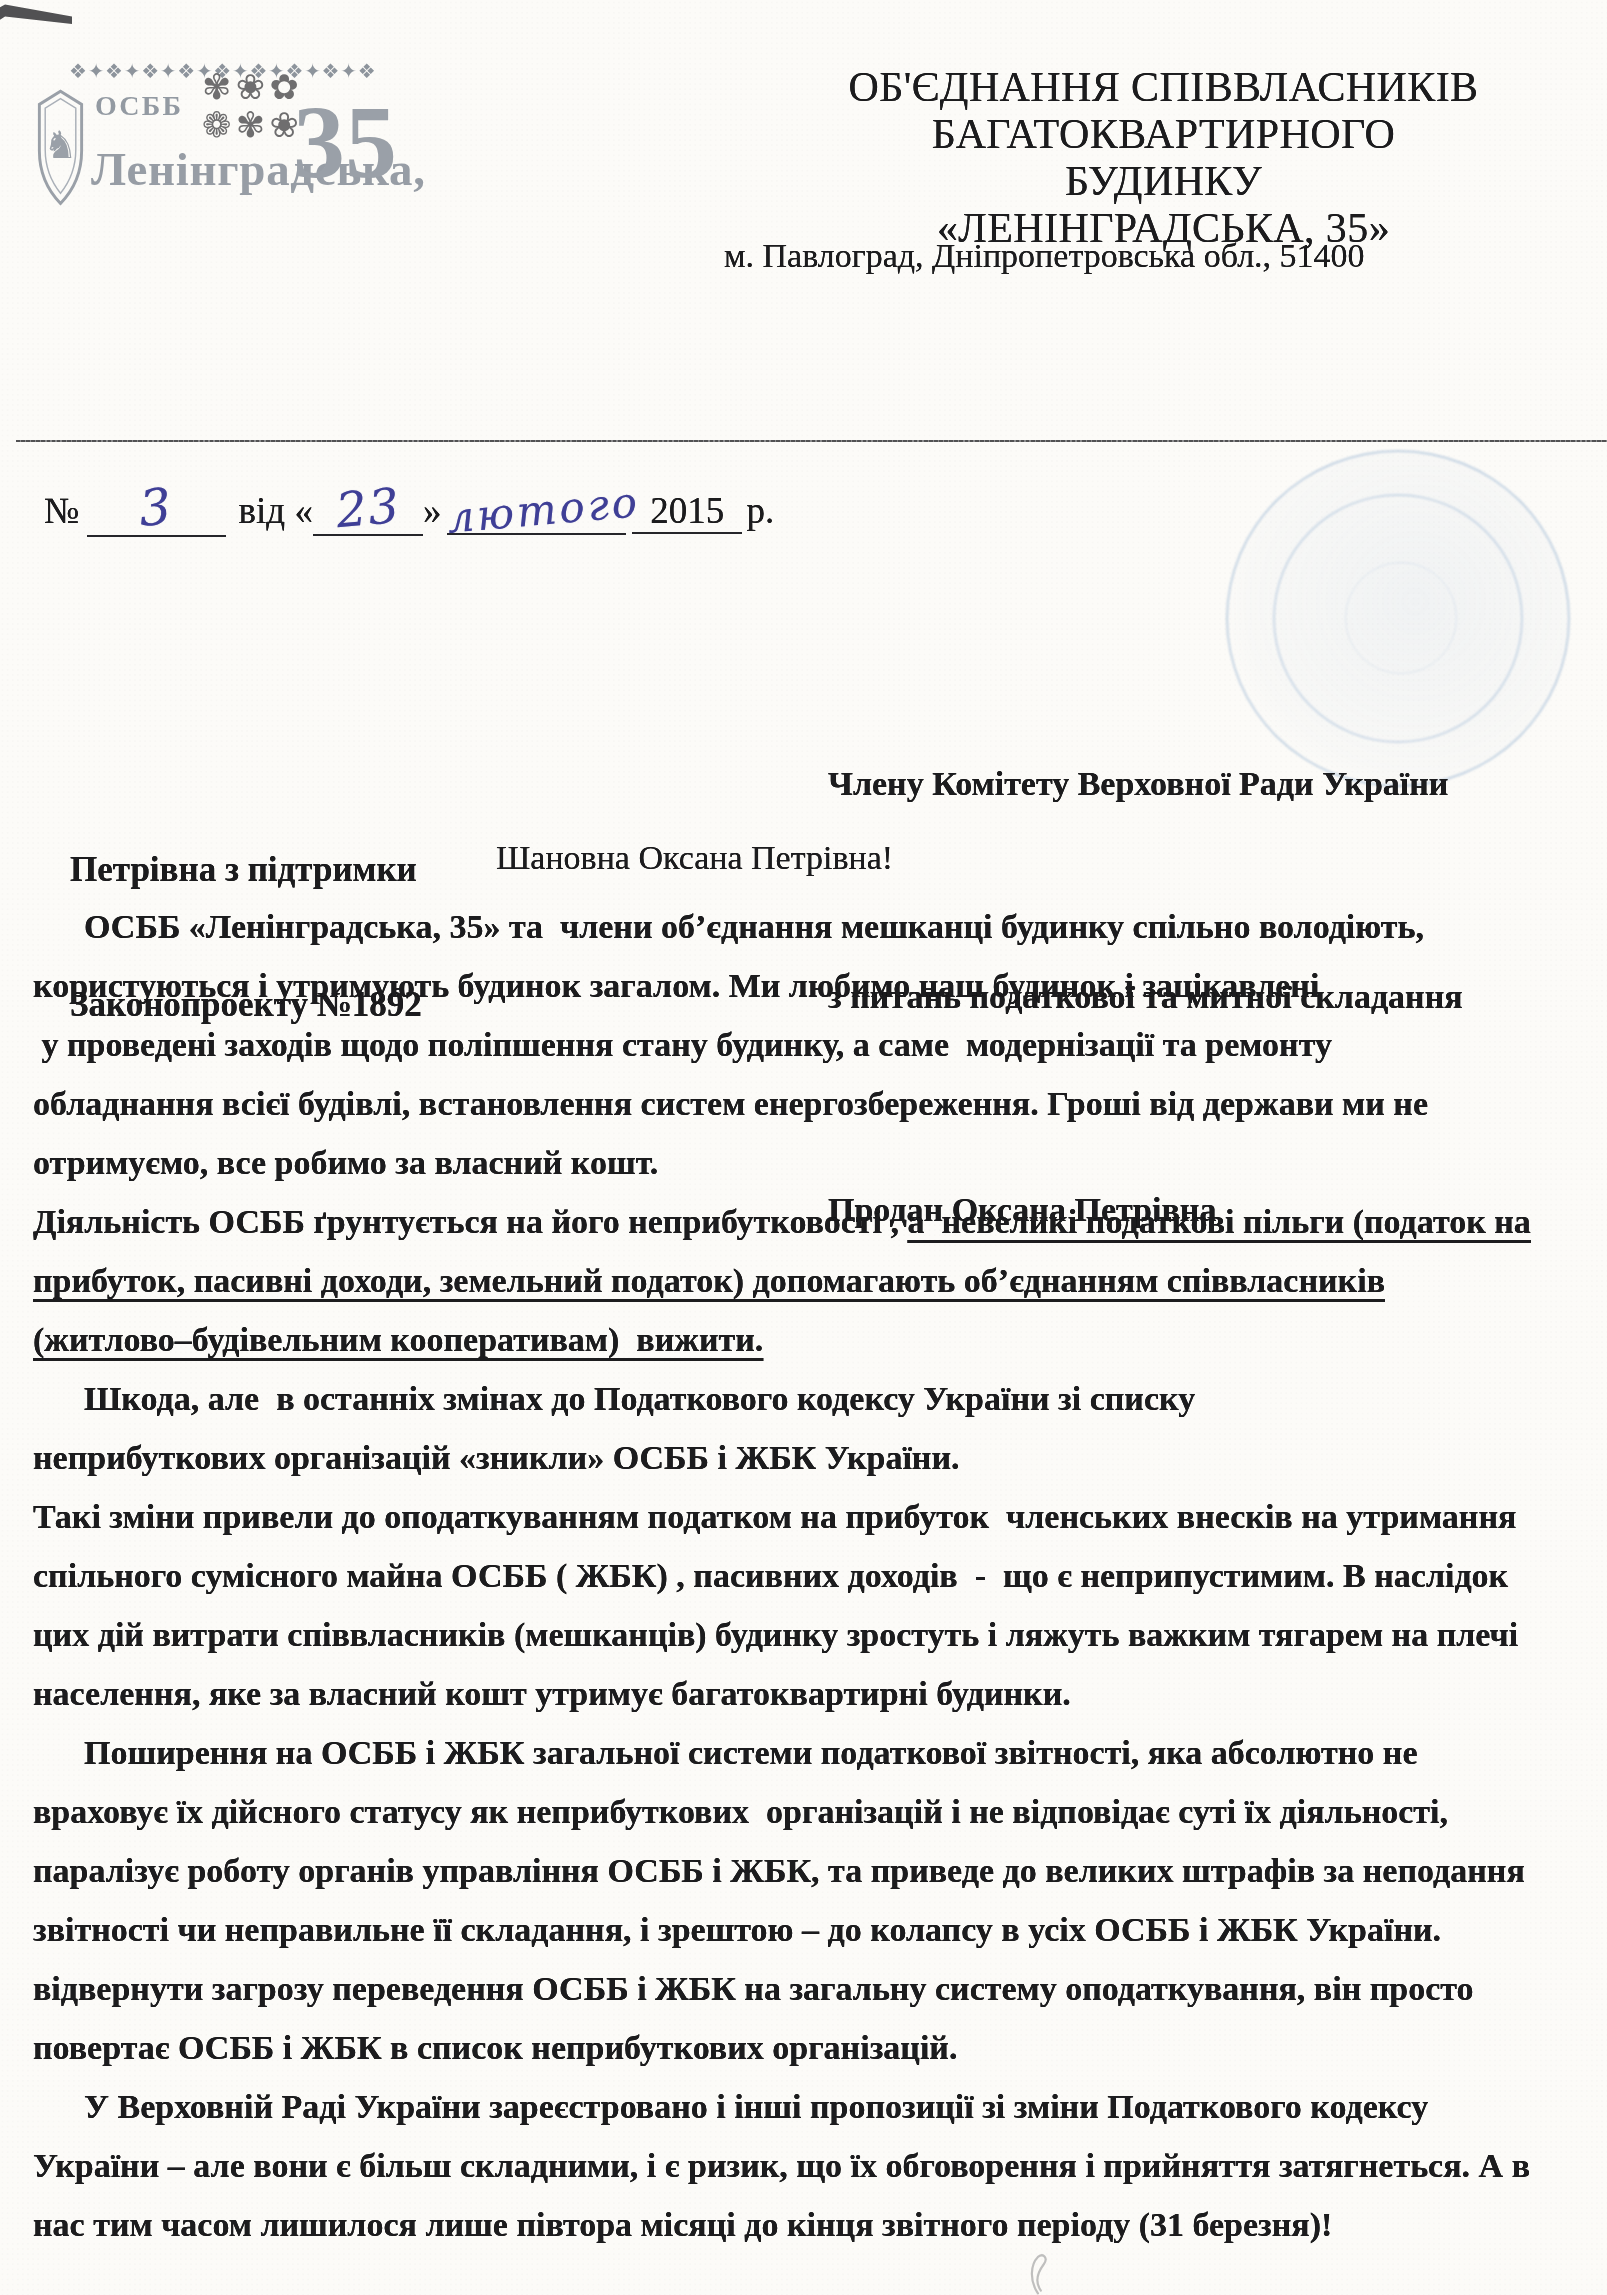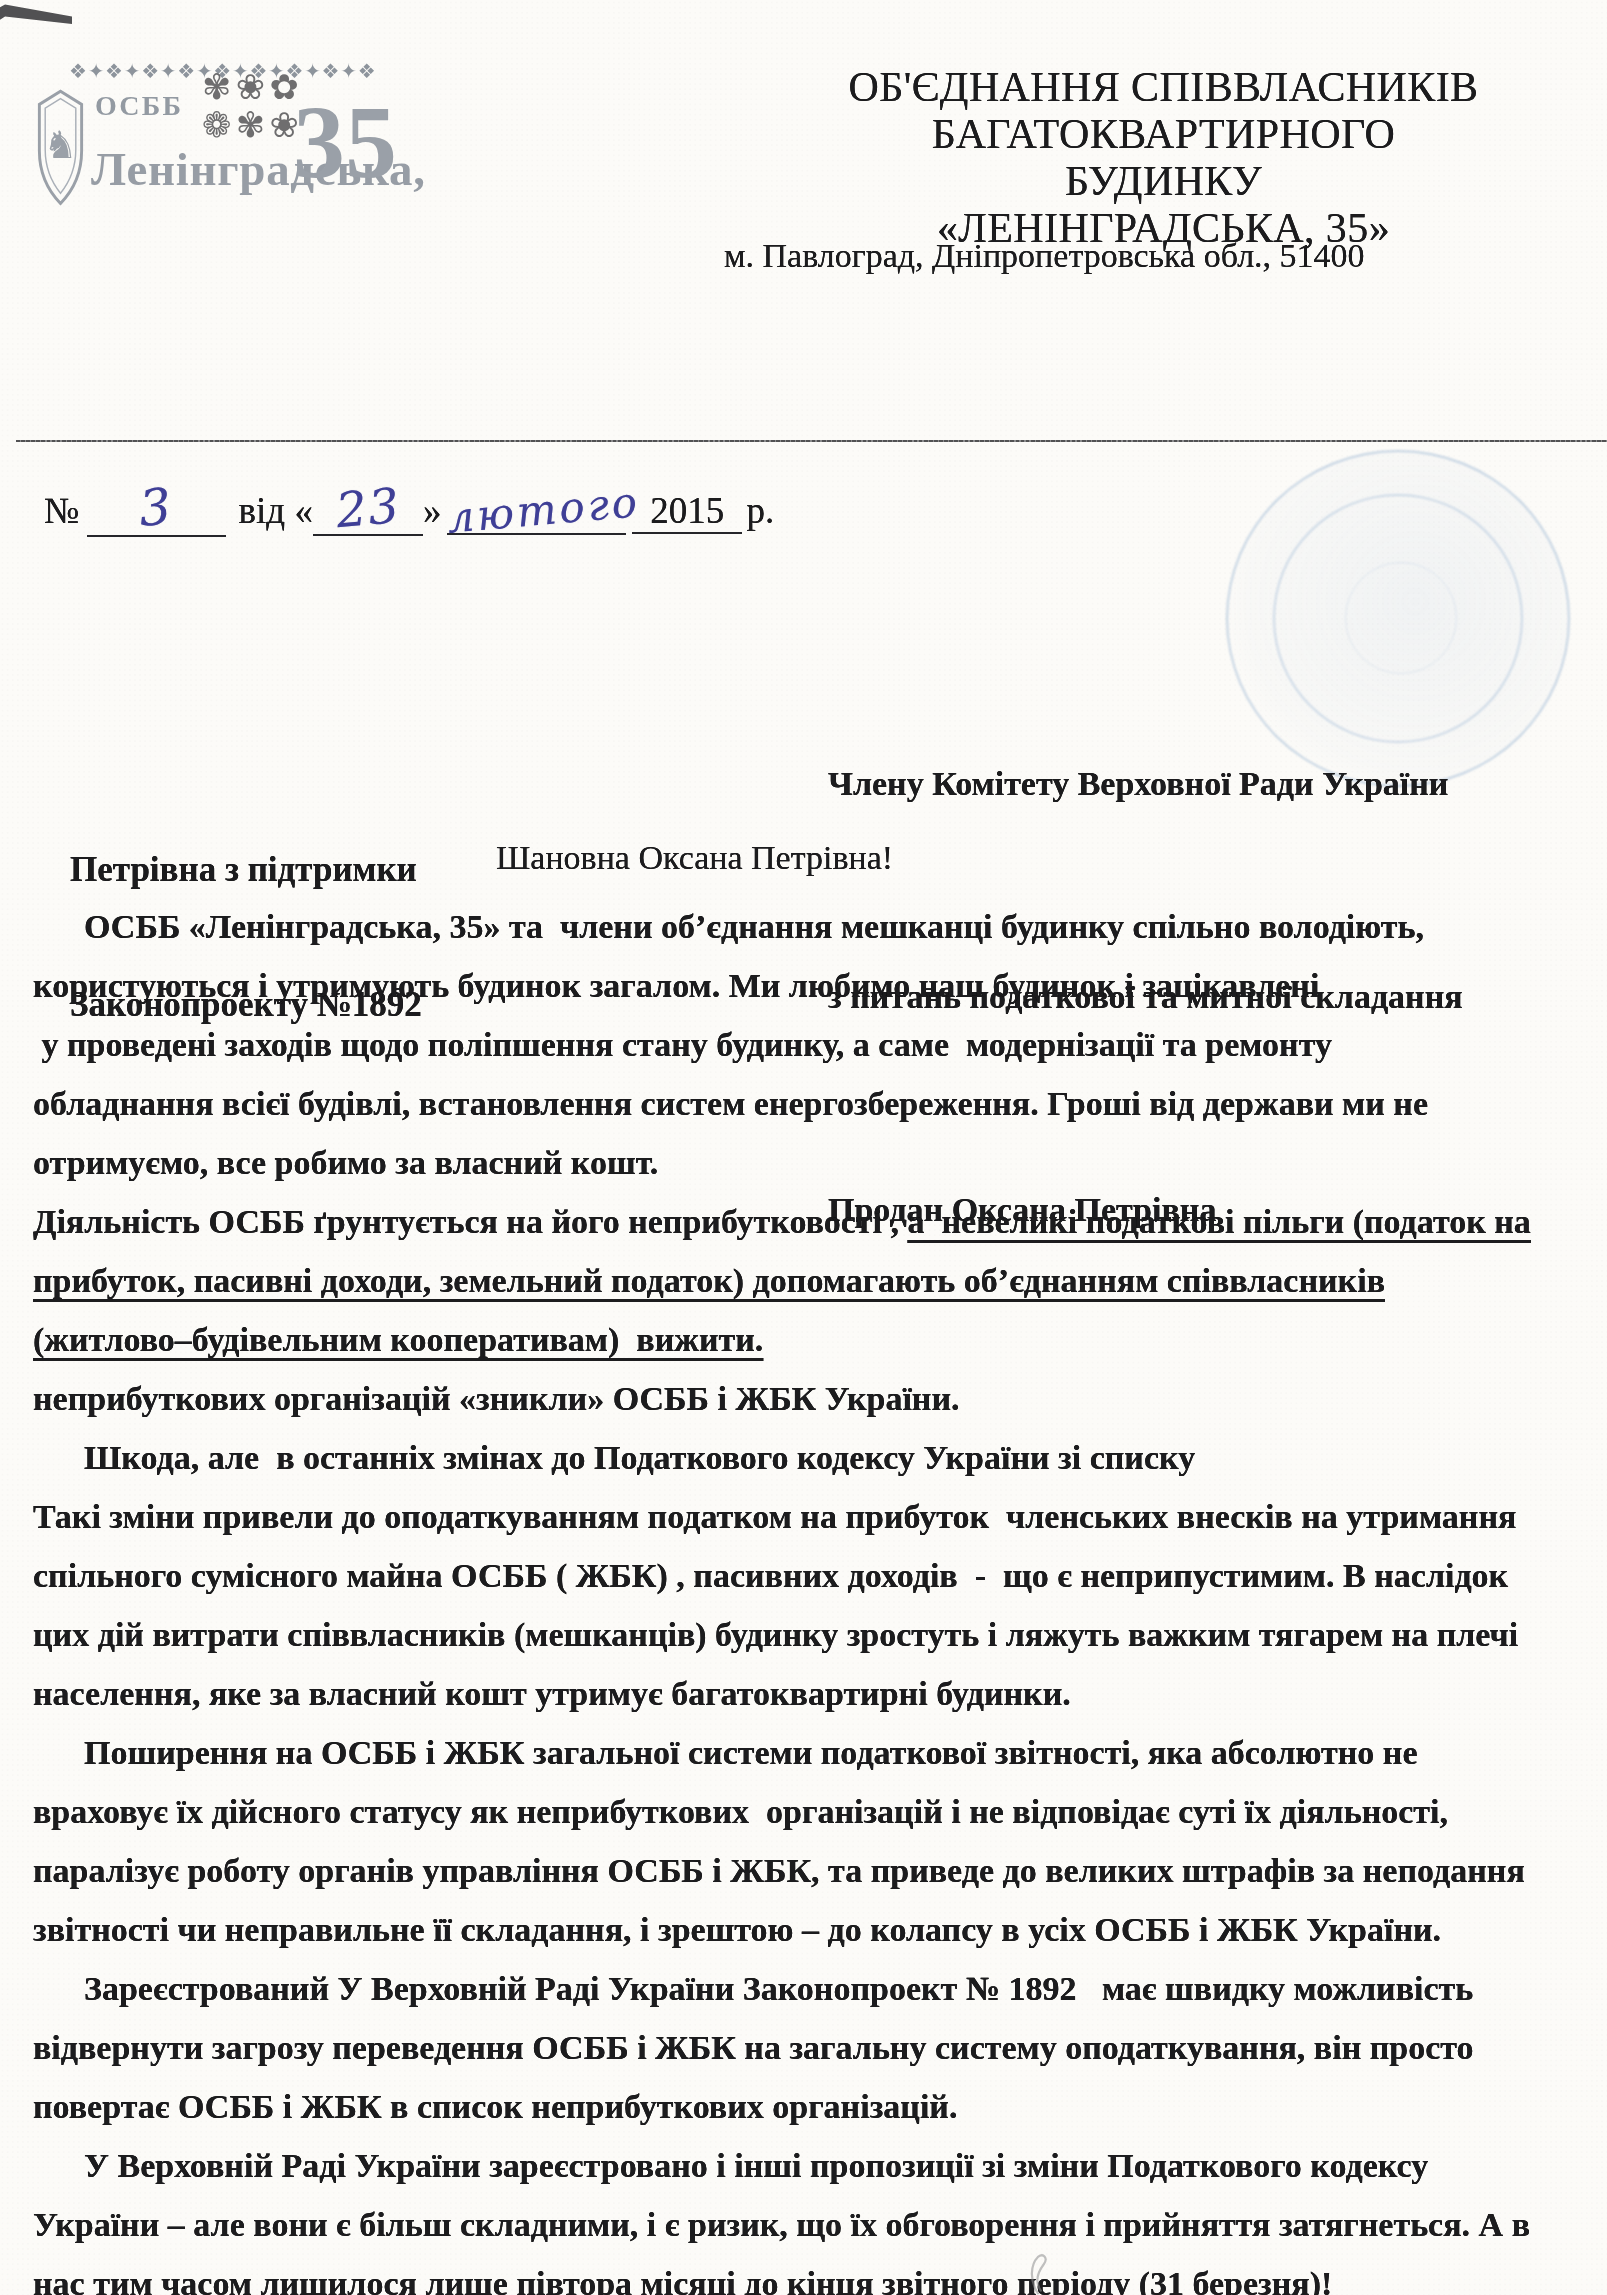--- a/index.html
+++ b/index.html
@@ -214,34 +214,33 @@
     <div class="line ind">ОСББ «Ленінградська, 35» та  члени об’єднання мешканці будинку спільно володіють,</div>
     <div class="line">користуються і утримують будинок загалом. Ми любимо наш будинок і зацікавлені</div>
     <div class="line"> у проведені заходів щодо поліпшення стану будинку, а саме  модернізації та ремонту</div>
     <div class="line">обладнання всієї будівлі, встановлення систем енергозбереження. Гроші від держави ми не</div>
     <div class="line">отримуємо, все робимо за власний кошт.</div>
 
     <div class="line"><span>Діяльність ОСББ ґрунтується на його неприбутковості , </span><span class="u">а  невеликі податкові пільги (податок на</span></div>
     <div class="line"><span class="u">прибуток, пасивні доходи, земельний податок) допомагають об’єднанням співвласників</span></div>
     <div class="line"><span class="u">(житлово–будівельним кооперативам)  вижити.</span></div>
 
+    <div class="line b ind">Шкода, але  в останніх змінах до Податкового кодексу України зі списку</div>
     <div class="line b">неприбуткових організацій «зникли» ОСББ і ЖБК України.</div>
-    <div class="line b ind">Шкода, але  в останніх змінах до Податкового кодексу України зі списку</div>
 
     <div class="line">Такі зміни привели до оподаткуванням податком на прибуток  членських внесків на утримання</div>
     <div class="line">спільного сумісного майна ОСББ ( ЖБК) , пасивних доходів  -  що є неприпустимим. В наслідок</div>
     <div class="line">цих дій витрати співвласників (мешканців) будинку зростуть і ляжуть важким тягарем на плечі</div>
     <div class="line">населення, яке за власний кошт утримує багатоквартирні будинки.</div>
 
     <div class="line ind">Поширення на ОСББ і ЖБК загальної системи податкової звітності, яка абсолютно не</div>
     <div class="line">враховує їх дійсного статусу як неприбуткових  організацій і не відповідає суті їх діяльності,</div>
     <div class="line">паралізує роботу органів управління ОСББ і ЖБК, та приведе до великих штрафів за неподання</div>
     <div class="line">звітності чи неправильне її складання, і зрештою – до колапсу в усіх ОСББ і ЖБК України.</div>
 
-    <div class="line ind">Зареєстрований У Верховній Раді України Законопроект № 1892   має швидку можливість</div>
     <div class="line">відвернути загрозу переведення ОСББ і ЖБК на загальну систему оподаткування, він просто</div>
     <div class="line">повертає ОСББ і ЖБК в список неприбуткових організацій.</div>
 
     <div class="line ind">У Верховній Раді України зареєстровано і інші пропозиції зі зміни Податкового кодексу</div>
     <div class="line">України – але вони є більш складними, і є ризик, що їх обговорення і прийняття затягнеться. А в</div>
     <div class="line">нас тим часом лишилося лише півтора місяці до кінця звітного періоду (31 березня)!</div>
   </div>
 
   <div class="squiggle">
     <svg width="38" height="44" viewBox="0 0 52 60">

